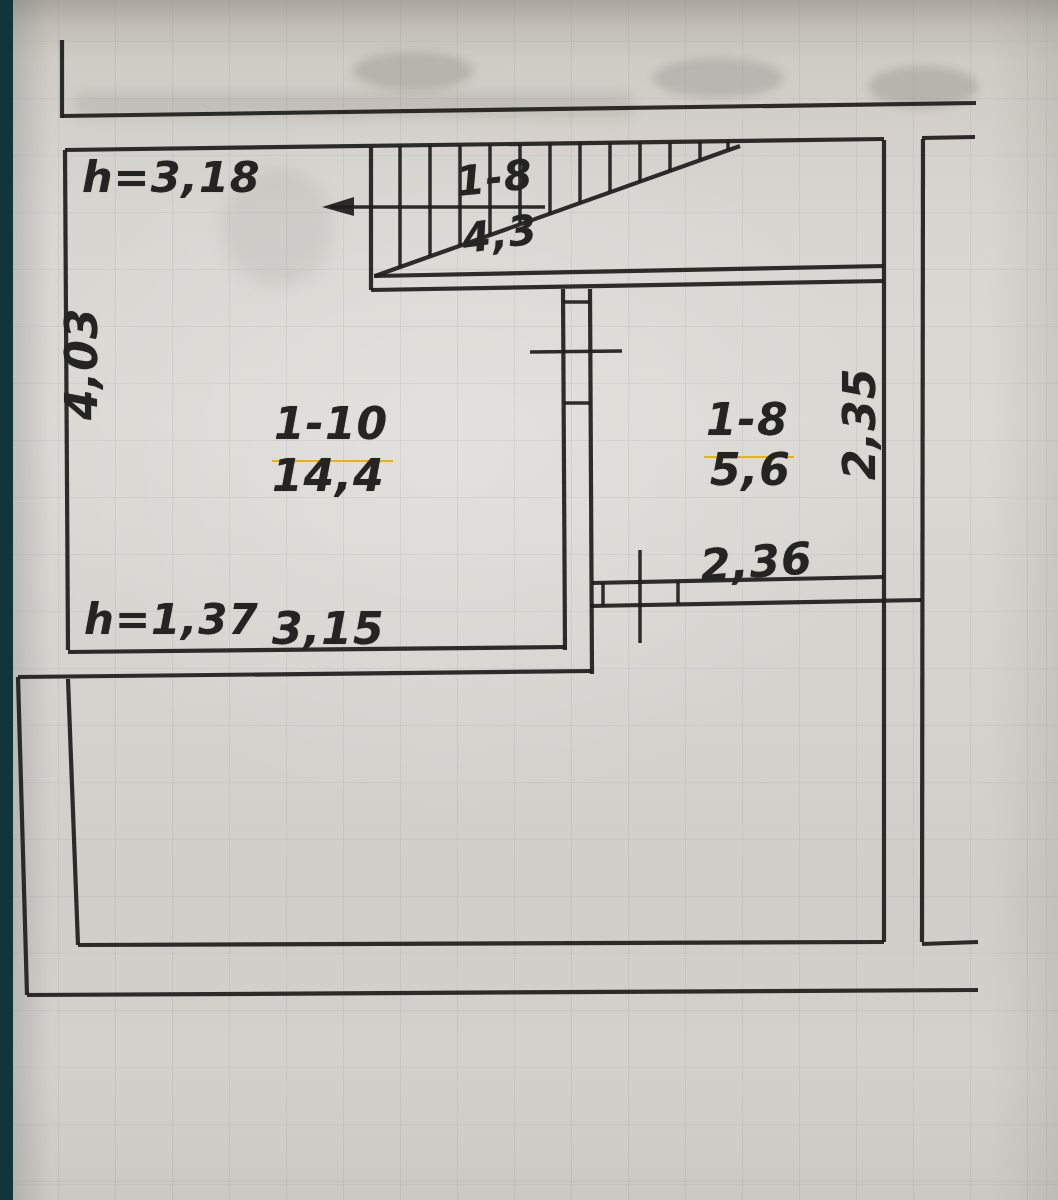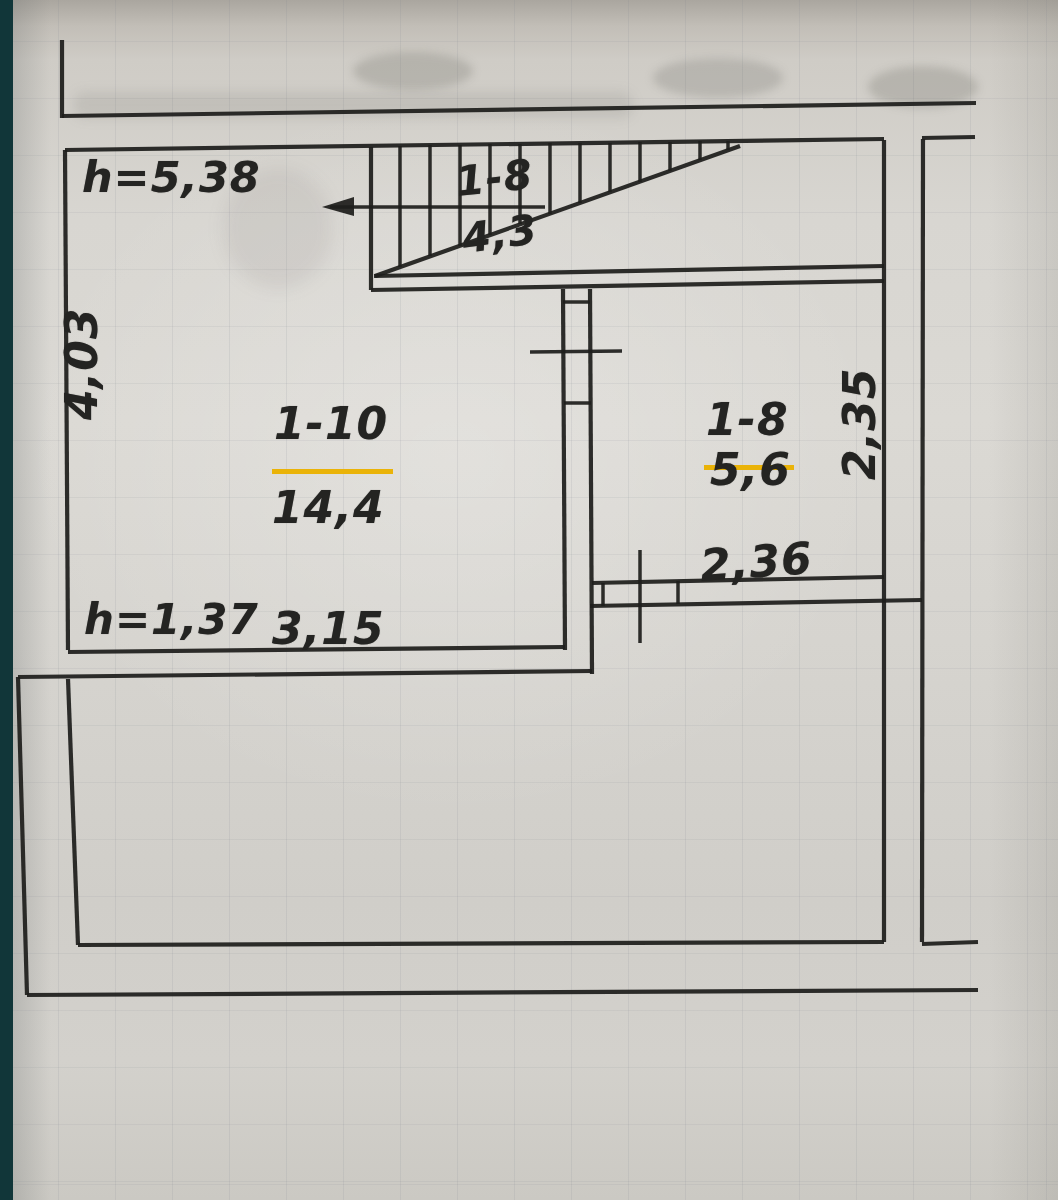--- a/index.html
+++ b/index.html
@@ -39,28 +39,28 @@
   .w{stroke-width:4.2px;}  
   .t{stroke-width:3.5px;}  
 
   
   .lbl{
     position:absolute;color:#242422;
     font-style:italic;font-weight:600;font-size:44px;line-height:1;
     letter-spacing:1px;white-space:nowrap;
     text-shadow:0 0 1px rgba(40,40,38,.45);
   }
-  .frac{border-bottom:5px solid #eab308;padding:0 5px 20px 2px;}
+  .frac{border-bottom:2px solid #eab308;padding:0 5px 11px 2px;}
   .rot{width:104px;text-align:center;transform:rotate(-90deg);transform-origin:center center;}
   #lbl-h318{left:82px;top:156px;font-size:43px;}
   #lbl-18  {left:456px;top:158px;font-size:41px;transform:rotate(-6deg);}
   #lbl-43  {left:462px;top:214px;font-size:41px;transform:rotate(-8deg);}
   #lbl-403 {left:30px;top:346px;}
   #lbl-110 {left:272px;top:402px;}
-  #lbl-144 {left:272px;top:454px;margin-top:32px;}
+  #lbl-144 {left:272px;top:454px;}
   #lbl-19  {left:704px;top:398px;}
   #lbl-56  {left:710px;top:448px;}
   #lbl-235 {left:808px;top:406px;}
   #lbl-236 {left:700px;top:540px;transform:rotate(-4deg);}
   #lbl-h137{left:84px;top:599px;font-size:42px;text-align:right;}
   #lbl-400 {left:272px;top:607px;}
 </style>
 </head>
 <body>
 
@@ -132,21 +132,21 @@
     <line x1="530" y1="352" x2="622" y2="351"></line>
   </g>
 
   <g class="ink t">
     <line x1="603" y1="583" x2="603" y2="606"></line>
     <line x1="678" y1="581" x2="678" y2="604"></line>
     <line x1="640" y1="550" x2="640" y2="643"></line>
   </g>
 </svg>
 
-<div class="lbl" id="lbl-h318">h=5,38</div>
+<div class="lbl" id="lbl-h318">h=3,18</div>
 
 <div class="lbl" id="lbl-18">1-8</div>
 <div class="lbl" id="lbl-43">4,3</div>
 
 <div class="lbl rot" id="lbl-403">4,03</div>
 
 <div class="lbl" id="lbl-110">
   <span class="frac">1-10</span>
 </div>
 <div class="lbl" id="lbl-144">14,4</div>

